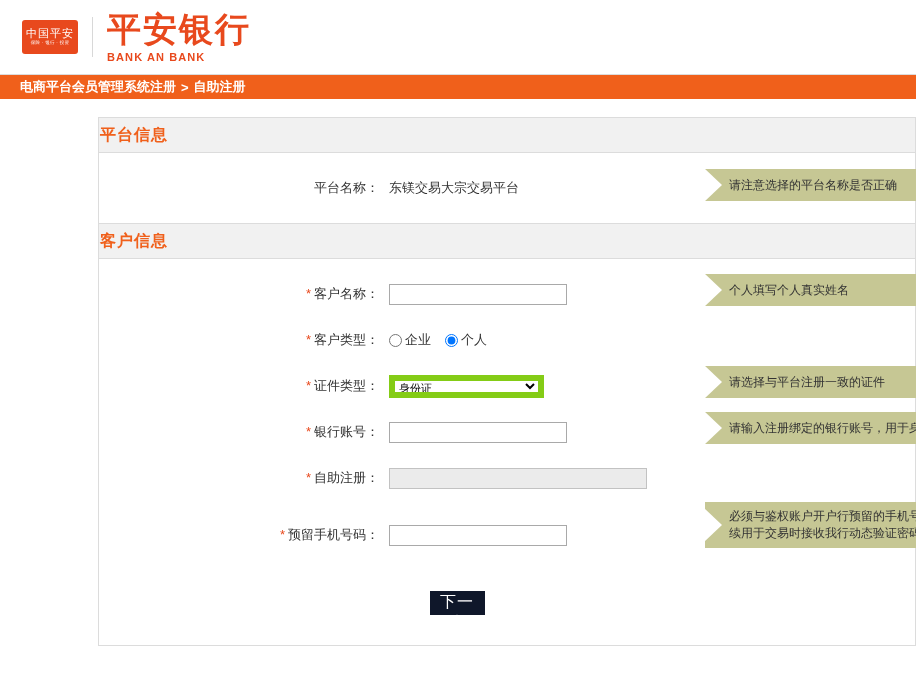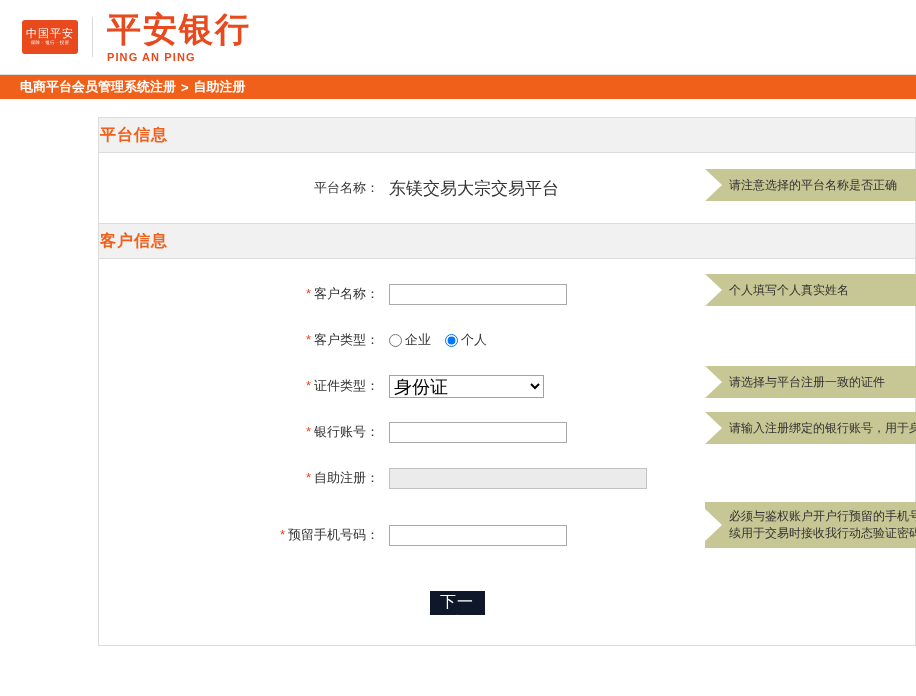--- a/index.html
+++ b/index.html
@@ -133,21 +133,21 @@
   .req {
     color: #e8491d;
     margin-right: 3px;
   }
   .row-field {
     width: 200px;
     display: flex;
     align-items: center;
   }
   .static-value {
-    font-size: 17px;
+    font-size: 13px;
     color: #333;
     white-space: nowrap;
   }
   input.txt {
     width: 178px;
     height: 21px;
     border: 1px solid #a9a9a9;
     box-sizing: border-box;
     font-family: "Liberation Sans", sans-serif;
     font-size: 13px;
@@ -155,24 +155,24 @@
     background: #fff;
   }
   input.txt.readonly {
     width: 258px;
     background: #ebebeb;
     border: 1px solid #c2c2c2;
   }
   select.sel {
     width: 155px;
     height: 23px;
-    border: 1px solid #84cc16;
+    border: 6px solid #84cc16;
     box-sizing: border-box;
     font-family: "Liberation Sans", sans-serif;
-    font-size: 18px;
+    font-size: 11px;
     background: #fff;
   }
   .radio-group {
     display: flex;
     align-items: center;
     gap: 14px;
     white-space: nowrap;
   }
   .radio-group label {
     display: inline-flex;
@@ -252,21 +252,21 @@
 <body>
 
 <div class="header">
   <div class="logo-mark">
     <span class="cn">中国平安</span>
     <span class="en">保险 · 银行 · 投资</span>
   </div>
   <div class="logo-divider"></div>
   <div class="logo-text">
     <div class="zh">平安银行</div>
-    <div class="en">PING AN PING</div>
+    <div class="en">BANK AN BANK</div>
   </div>
 </div>
 
 <div class="breadcrumb-bar">
   <span>电商平台会员管理系统注册</span>
   <span class="sep">&gt;</span>
   <span>自助注册</span>
 </div>
 
 <div class="content">

